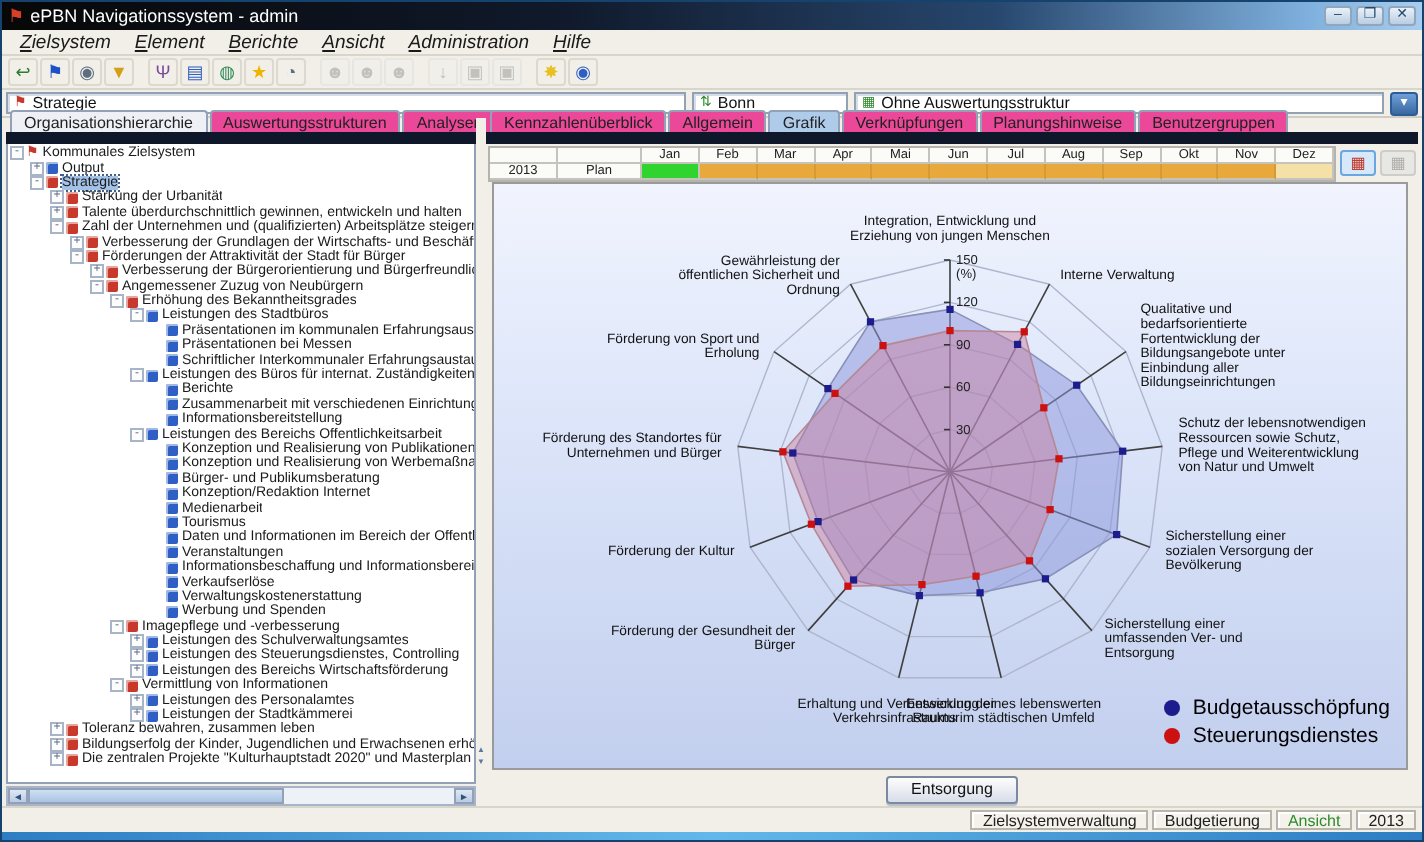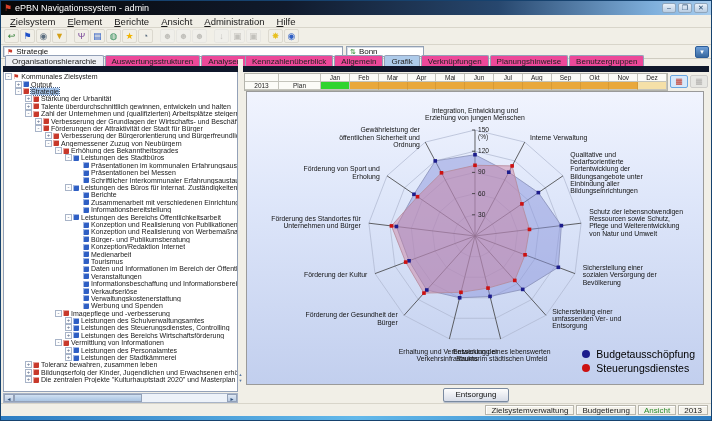--- a/index.html
+++ b/index.html
@@ -6,21 +6,21 @@
   *{box-sizing:border-box;}
   .window{width:712px;height:421px;border:1px solid #16426e;display:flex;flex-direction:column;background:#f1efe7;overflow:hidden;}
   
   .titlebar{height:14px;flex:0 0 14px;display:flex;align-items:center;padding:0 3px;
     background:linear-gradient(90deg,#070707 0%,#101a2c 40%,#27476e 70%,#7fb0dd 92%,#a8cdee 100%);}
   .titlebar .appicon{color:#d8402a;font-size:9px;line-height:9px;margin-right:3px;}
   .titlebar .title{color:#fff;font-size:9px;white-space:nowrap;flex:1;}
   .winbtn{width:14px;height:10px;margin-left:2px;border:1px solid #8fa6bd;border-radius:2px;
     background:linear-gradient(#e9f1f9,#b9cde2);color:#23486e;font-size:7px;line-height:8px;text-align:center;}
   
-  .menubar{height:13px;flex:0 0 13px;display:flex;align-items:center;background:#f1efe7;border-bottom:1px solid #d8d5ca;padding-left:3px;}
+  .menubar{height:13px;flex:0 0 13px;display:flex;align-items:center;background:#f1efe7;border-bottom:1px solid #d8d5ca;padding-left:3px;font-style:italic;}
   .menuitem{font-size:9.5px;color:#1a1a1a;padding:0 6px;white-space:nowrap;}
   .menuitem::first-letter{text-decoration:underline;}
   
   .toolbar{height:17px;flex:0 0 17px;display:flex;align-items:center;background:#f1efe7;border-bottom:1px solid #d8d5ca;padding:1px 3px;}
   .tbtn{width:15px;height:14px;margin-right:1px;border:1px solid #dcd9cf;border-radius:2px;background:#f1efe7;
     display:flex;align-items:center;justify-content:center;font-size:9px;line-height:9px;}
   .tbtn.dis{opacity:.38;filter:grayscale(1);}
   .tsep{width:6px;height:14px;}
   
   .fieldsrow{height:14px;flex:0 0 14px;display:flex;align-items:center;background:#f1efe7;padding:1px 2px;gap:3px;border-bottom:1px solid #cfccc1;}
@@ -122,20 +122,24 @@
       <span class="tbtn" style="color: rgb(47, 95, 196);">◉</span>
     </div>
   <div class="fieldsrow" id="fieldsrow">
       <span class="cfield" style="width: 340px;">
         <span class="fico" style="color: rgb(200, 57, 43);">⚑</span>
         <span>Strategie</span>
       </span>
       <span class="cfield" style="width: 78px;">
         <span class="fico" style="color: rgb(46, 139, 46);">⇅</span>
         <span>Bonn</span>
+      </span>
+      <span class="cfield" style="flex: 1 1 0%;">
+        <span class="fico" style="color: rgb(46, 139, 46);">▦</span>
+        <span>Ohne Auswertungsstruktur</span>
       </span>
       <span class="fieldbtn">▾</span>
     </div>
 
   <div class="main">
     <div class="leftpanel">
       <div class="tabsbar" id="lefttabs">
           <span class="tab sel-l">Organisationshierarchie</span>
           <span class="tab">Auswertungsstrukturen</span>
           <span class="tab">Analysen</span>

